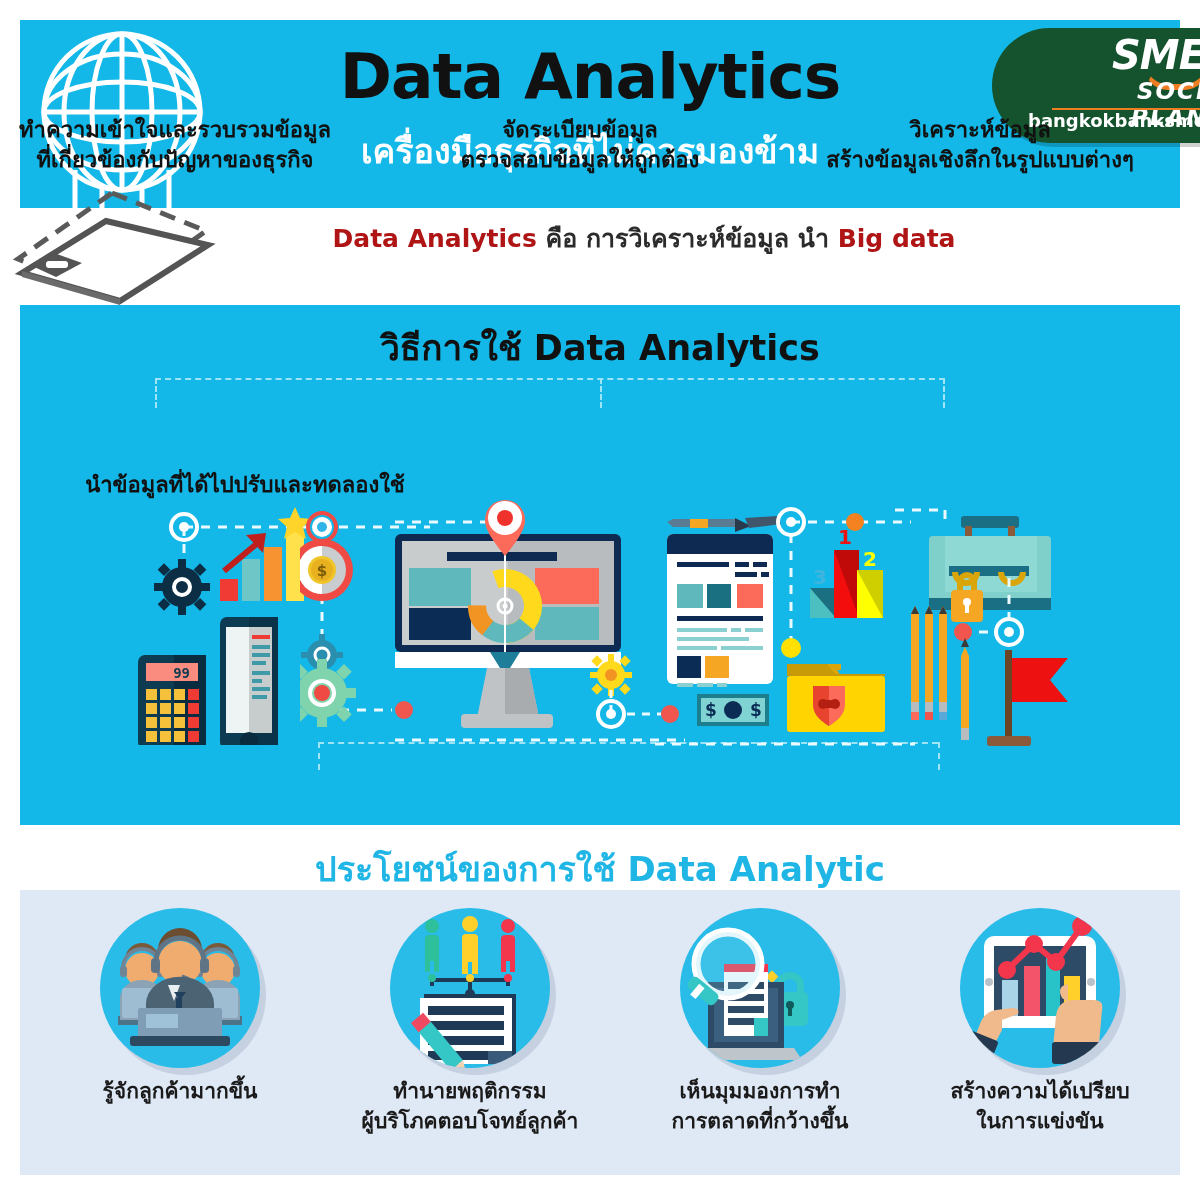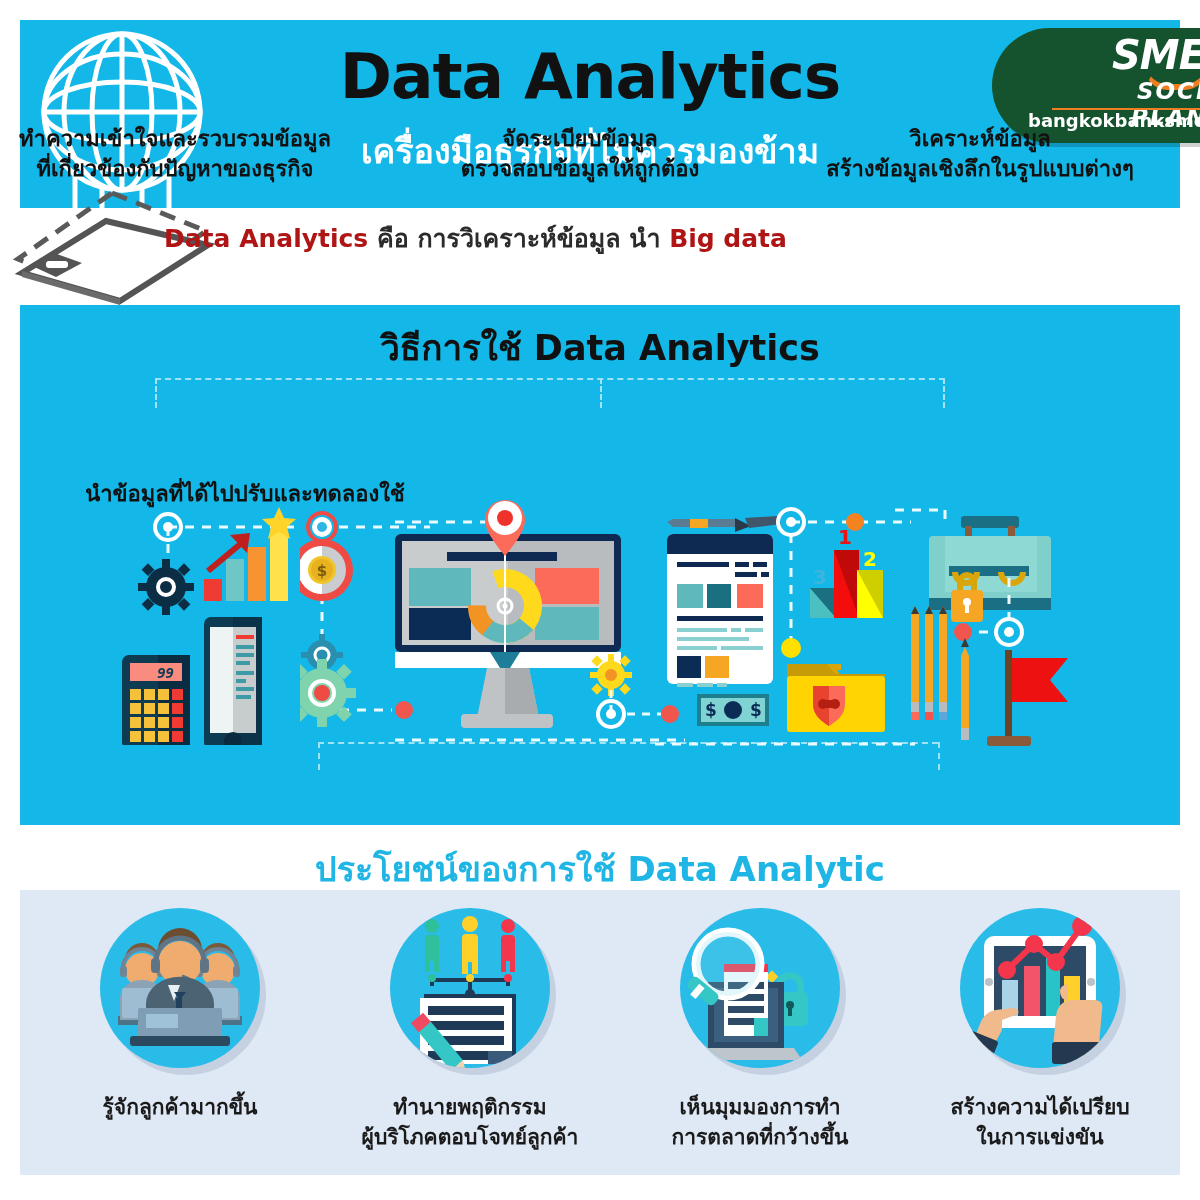--- a/index.html
+++ b/index.html
@@ -54,37 +54,37 @@
   .logo-rule{
     position:absolute;left:60px;top:80px;width:170px;height:2px;background:#ef7d22;
   }
   .logo-url{
     position:absolute;left:36px;top:82px;width:215px;text-align:center;
     color:#ffffff;font-weight:bold;font-size:18px;line-height:22px;
   }
 
   
   .intro{
-    position:absolute;left:164px;top:222px;width:1000px;
+    position:absolute;left:144px;top:222px;width:1000px;text-align:center;
   }
   .intro-l1{font-size:25px;line-height:34px;color:#2b2b2b;font-weight:600;}
   .intro-l2{font-size:25px;line-height:36px;color:#2b2b2b;font-weight:600;}
   .em-red{color:#b01515;font-weight:bold;}
 
   
   .mid-band{
     position:absolute;left:20px;top:305px;width:1160px;height:520px;background:#13b8e8;
   }
   .mid-title{
     position:absolute;left:0;top:22px;width:1160px;text-align:center;
     color:#111111;font-weight:bold;font-size:35px;line-height:42px;
   }
   .step-label{
     position:absolute;text-align:center;color:#111111;
-    font-size:22px;line-height:30px;font-weight:600;margin-top:9px;
+    font-size:22px;line-height:30px;font-weight:600;
   }
   .sl-1{left:10px;top:115px;width:330px;}
   .sl-2{left:420px;top:115px;width:320px;}
   .sl-3{left:810px;top:115px;width:340px;}
   .sl-4{left:60px;top:470px;width:370px;}
   .sl-5{left:640px;top:470px;width:390px;}
 
   .dashline{position:absolute;background:transparent;}
   .dash-h-top{left:155px;top:378px;width:790px;height:0;border-top:2px dashed #9fe3f7;}
   .dash-v-l{left:155px;top:378px;width:0;height:30px;border-left:2px dashed #9fe3f7;}
@@ -107,21 +107,21 @@
     position:absolute;left:20px;top:890px;width:1160px;height:285px;background:#dfe8f5;
   }
   .ben-col{position:absolute;top:908px;width:280px;text-align:center;}
   .bc-1{left:40px;} .bc-2{left:330px;} .bc-3{left:620px;} .bc-4{left:900px;}
   .ben-circle{
     position:relative;margin:0 auto;width:160px;height:160px;border-radius:50%;
     background:#29bce8;box-shadow:6px 7px 0 rgba(150,165,185,0.35);
     overflow:hidden;
   }
   .ben-cap{
-    margin-top:24px;color:#1a1a1a;font-size:21px;line-height:30px;font-weight:600;
+    margin-top:8px;color:#1a1a1a;font-size:21px;line-height:30px;font-weight:600;
   }
 </style>
 </head>
 <body>
 
 <div class="page">
 
   <div class="header-band"></div>
 
   <div class="globe-wrap">
@@ -182,21 +182,21 @@
   <div class="dashline dash-v-br"></div>
 
   <div class="step-label sl-1" style="white-space:pre-line">ทำความเข้าใจและรวบรวมข้อมูล
 ที่เกี่ยวข้องกับปัญหาของธุรกิจ</div>
   <div class="step-label sl-2" style="white-space:pre-line">จัดระเบียบข้อมูล
 ตรวจสอบข้อมูลให้ถูกต้อง</div>
   <div class="step-label sl-3" style="white-space:pre-line">วิเคราะห์ข้อมูล
 สร้างข้อมูลเชิงลึกในรูปแบบต่างๆ</div>
   <div class="step-label sl-4" style="white-space:pre-line">นำข้อมูลที่ได้ไปปรับและทดลองใช้</div>
 
-  <div class="art" style="left:104px;top:495px;font-style:italic;">
+  <div class="art" style="left:120px;top:495px;">
     <svg width="300" height="250" viewBox="0 0 300 250">
 
       <line x1="64" y1="32" x2="190" y2="32" stroke="#eafaff" stroke-width="3" stroke-dasharray="9 8"></line>
       <line x1="64" y1="32" x2="64" y2="92" stroke="#eafaff" stroke-width="3" stroke-dasharray="9 8"></line>
       <circle cx="64" cy="32" r="13" fill="none" stroke="#ffffff" stroke-width="4"></circle>
       <circle cx="64" cy="32" r="5" fill="#ffffff"></circle>
 
       <g transform="translate(62,92)" fill="#0c2e45">
         <circle cx="0" cy="0" r="20"></circle>
         <g>

